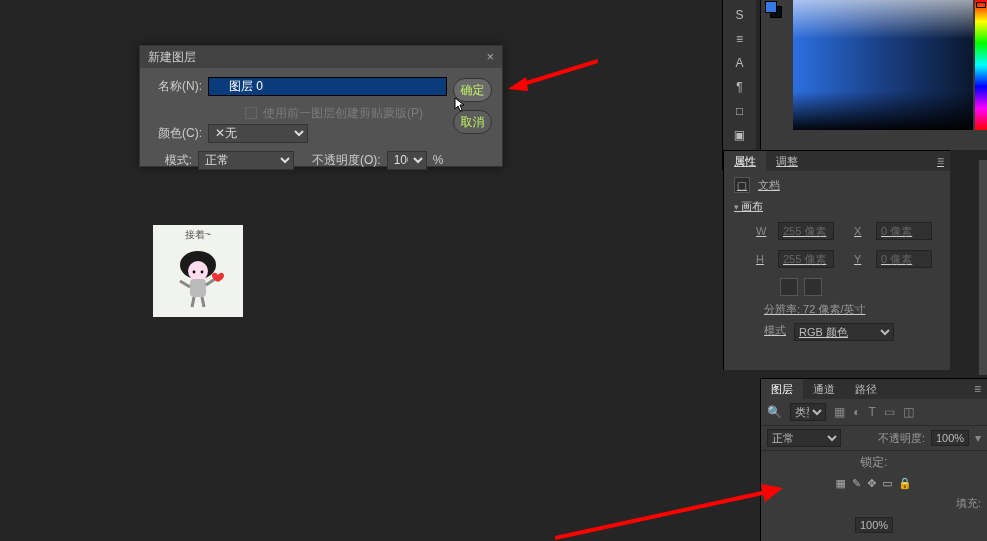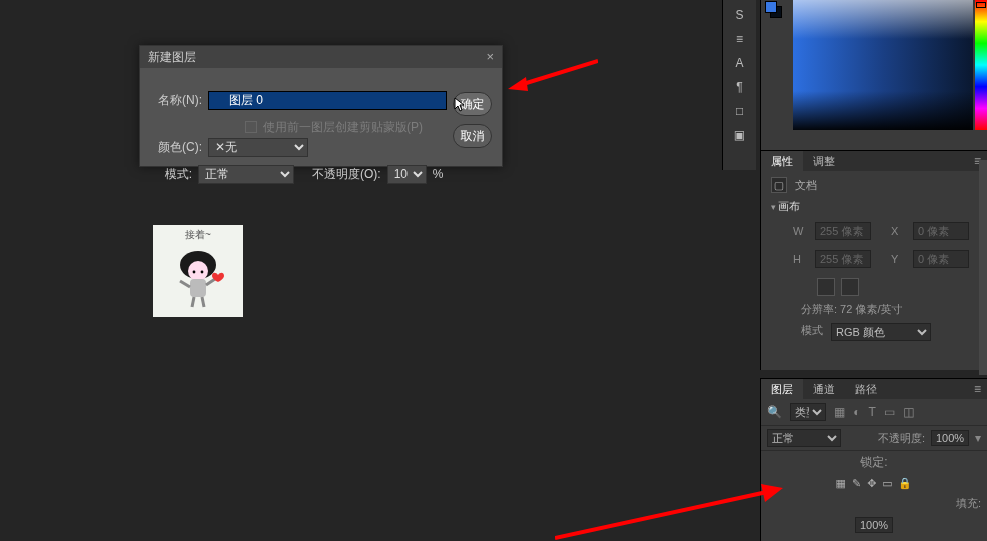--- a/index.html
+++ b/index.html
@@ -17,21 +17,21 @@
     width: 364px; height: 122px;
     background: #535353; border: 1px solid #333;
     box-shadow: 0 0 10px rgba(0,0,0,.5);
   }
   .dialog-titlebar {
     background: #424242; height: 22px; line-height: 22px;
     padding: 0 8px; font-size: 12px; color: #ccc;
     display: flex; justify-content: space-between; align-items: center;
   }
   .dlg-close { cursor: pointer; font-size: 13px; color: #aaa; }
-  .dialog-body { padding: 8px 10px; display: flex; margin-top: 14px; }
+  .dialog-body { padding: 8px 10px; display: flex; }
   .dlg-left { flex: 1; }
   .dlg-row { display:flex; align-items:center; margin-bottom: 7px; height: 20px; }
   .dlg-label { width: 58px; text-align: right; padding-right:6px; font-size: 12px; color:#ccc; }
   .dlg-input {
     background:#0a3b7a; color:#fff; border:1px solid #000;
     height:19px; padding:0 20px; font-size:12px; width: 239px;
   }
   .dlg-checkbox-row { margin-left: 48px; display:flex; align-items:center; color:#7c7c7c; font-size:12px; height:20px;padding-left:47px; }
   .dlg-checkbox { width:12px; height:12px; border:1px solid #666; margin-right:6px; background:#555;}
   .dlg-select {
@@ -39,21 +39,21 @@
     height:19px; font-size:12px; padding:0 2px;
   }
   .dlg-select.color { width:100px; }
   .dlg-select.mode { width:96px; }
   .dlg-select.opacity { width:40px; text-align:center; }
   .opacity-label { margin-left: 18px; padding-right:6px; text-align:right; color:#ccc; font-size:12px;}
   .pct { margin-left:6px; color:#ccc; }
   .dlg-right { width: 56px; display:flex; flex-direction:column; gap:8px; padding-top:2px; padding-left:6px; }
   .dlg-btn {
     background:#5c5c5c; border:1px solid #333;
-    color:#ffffff; height:24px; border-radius:12px;
+    color:#bef264; height:24px; border-radius:12px;
     font-size:12px; display:flex; align-items:center; justify-content:center;
     cursor:pointer;
   }
   .dlg-btn.primary { background:#6a6a6a; }
 
   
   .cursor-mark {
     position:absolute; left:454px; top:97px;
     width:13px; height:15px; pointer-events:none;
   }
@@ -109,21 +109,21 @@
   .color-picker-ring {
     position:absolute; left:215px; top:2px; width:10px; height:6px;
     border:1px solid #000; background:transparent;
   }
 
   
   .panel {
     position:absolute; background:#3a3a3a;
     border-top:1px solid #000; border-left:1px solid #000;
   }
-  .props { left:760px; top:150px; width:227px; height:220px; }
+  .props { left:723px; top:150px; width:227px; height:220px;text-decoration:underline; }
   .panel-tabs { display:flex; height:20px; background:#2f2f2f;}
   .tab { padding:0 10px; font-size:11px; color:#bbb; line-height:20px; }
   .tab.active { background:#3a3a3a; color:#fff;}
   .menu-btn { margin-left:auto; padding:0 6px; line-height:20px; color:#999;}
   .props-body { padding:6px 10px; font-size:11px; color:#aaa; }
   .doc-row { display:flex; align-items:center; gap:8px; margin-bottom:6px;}
   .doc-icon { width:16px; height:16px; background:#2b2b2b; border:1px solid #555; display:flex; align-items:center; justify-content:center;}
   .sect-title { margin:6px 0 8px; color:#ddd;}
   .sect-title::before { content:"▾ "; color:#999; font-size:9px;}
   .dims { display:flex; flex-direction:column; gap:10px; margin-left:22px;}

